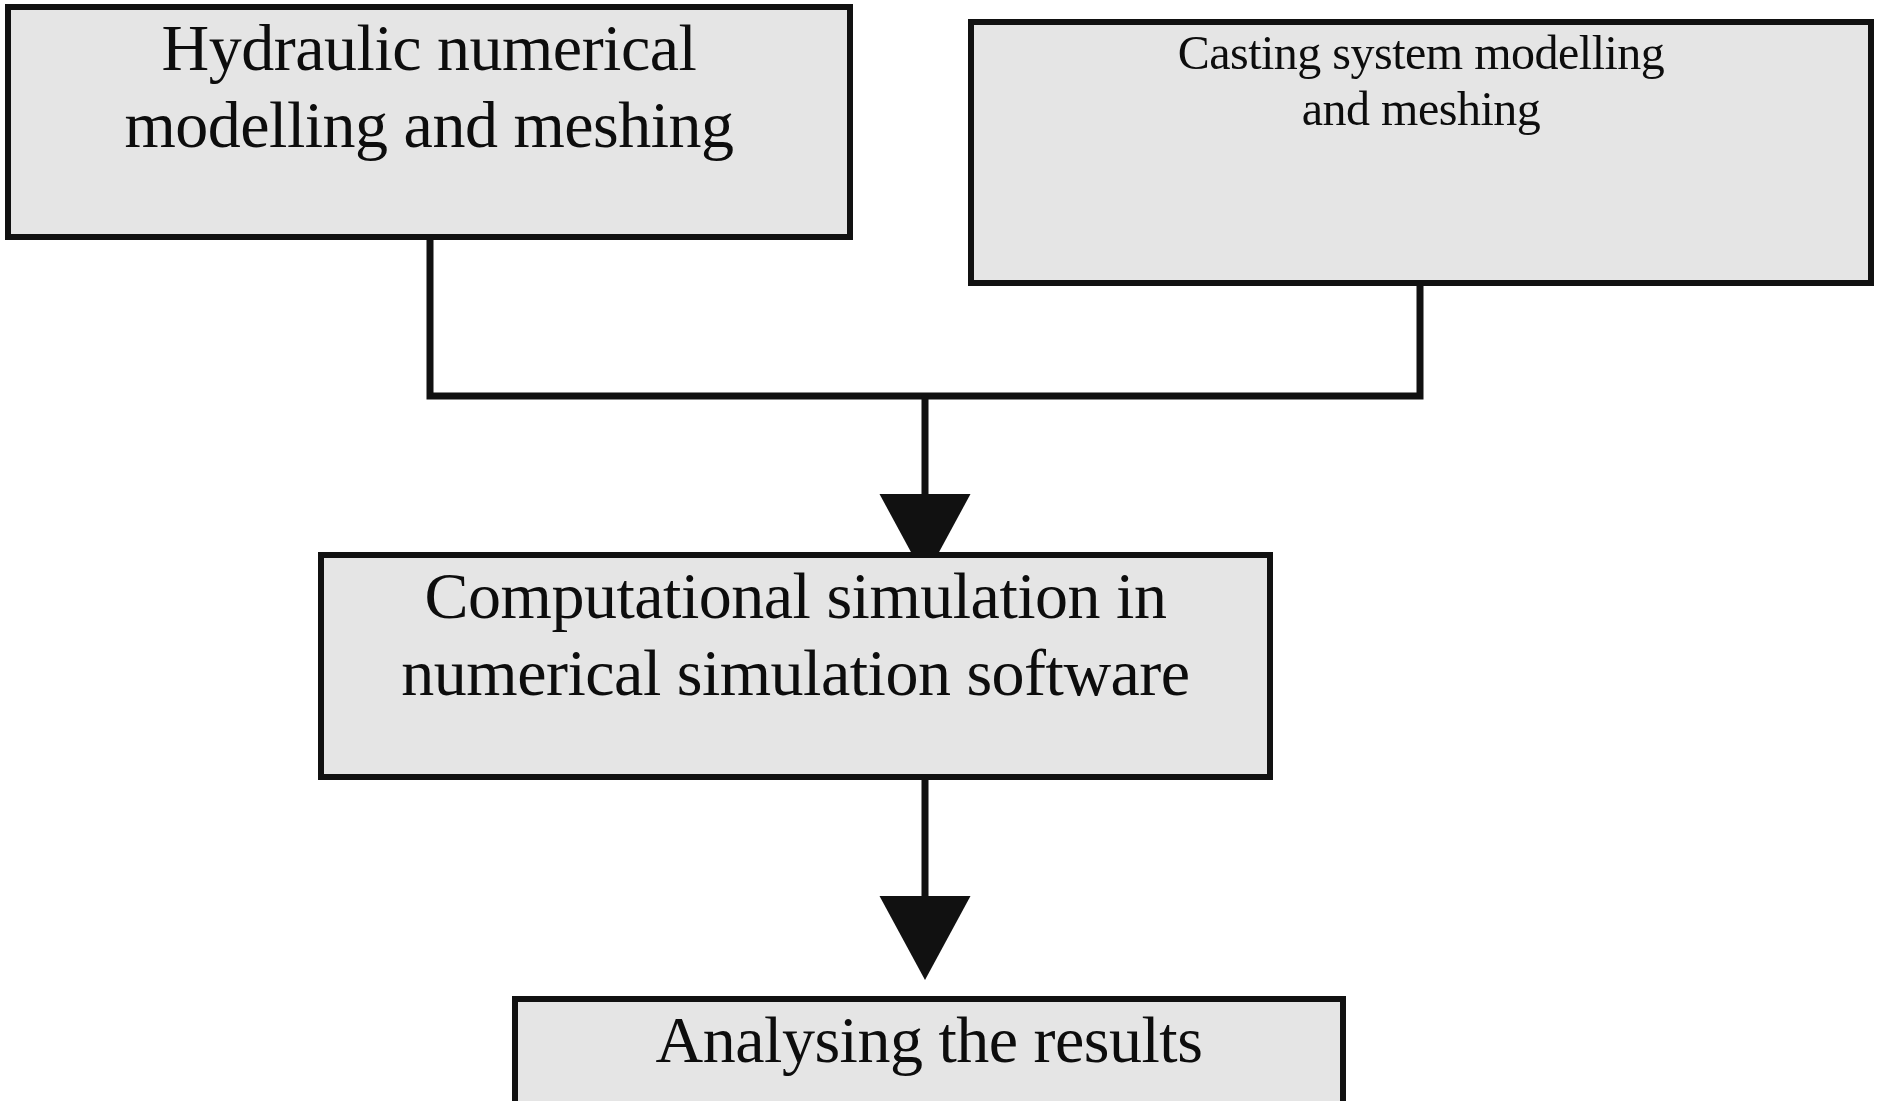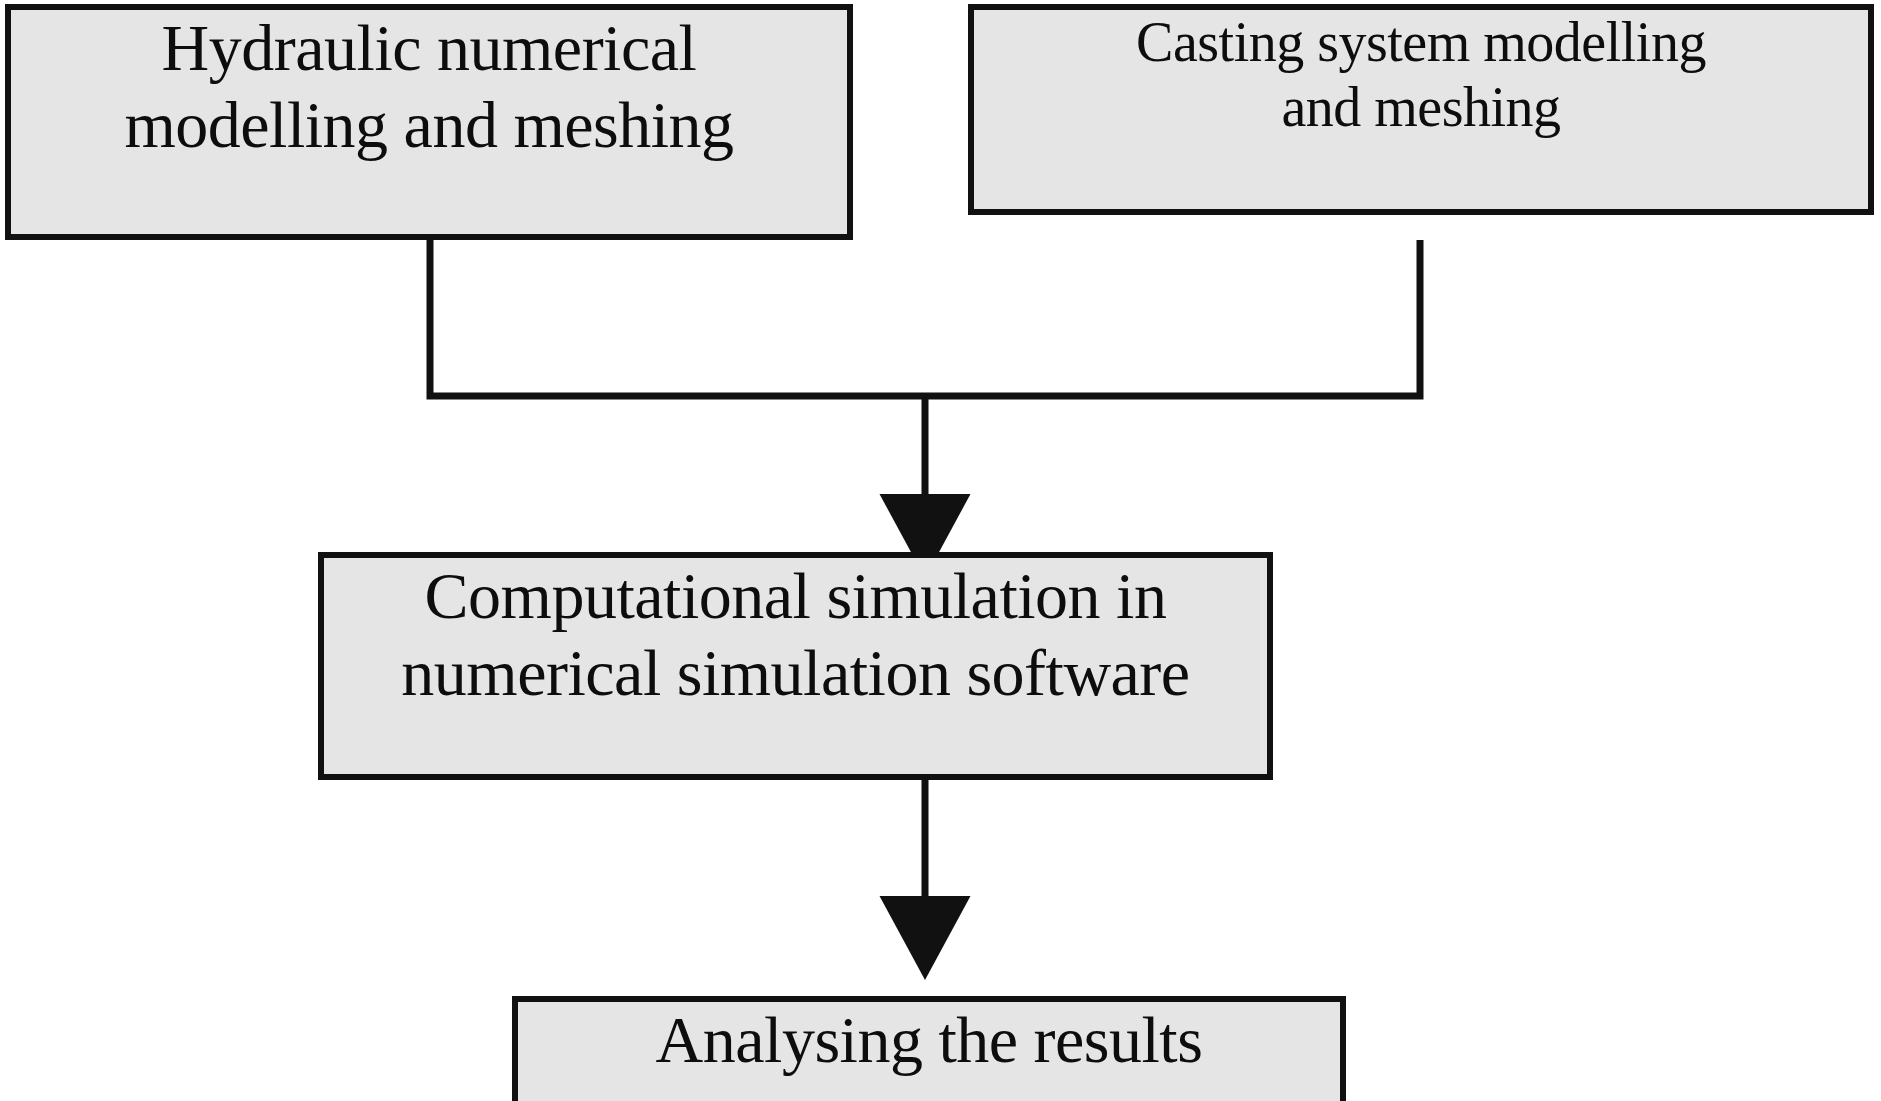--- a/index.html
+++ b/index.html
@@ -36,24 +36,24 @@
   
   #node-hydraulic {
     left: 5px;
     top: 4px;
     width: 848px;
     height: 236px;
     font-size: 66px;
   }
   #node-casting {
     left: 968px;
-    top: 4px;
+    top: 19px;
     width: 906px;
-    height: 211px;
-    font-size: 56px;
+    height: 267px;
+    font-size: 48px;
   }
   #node-simulation {
     left: 318px;
     top: 552px;
     width: 955px;
     height: 228px;
     font-size: 66px;
   }
   #node-analysis {
     left: 512px;

